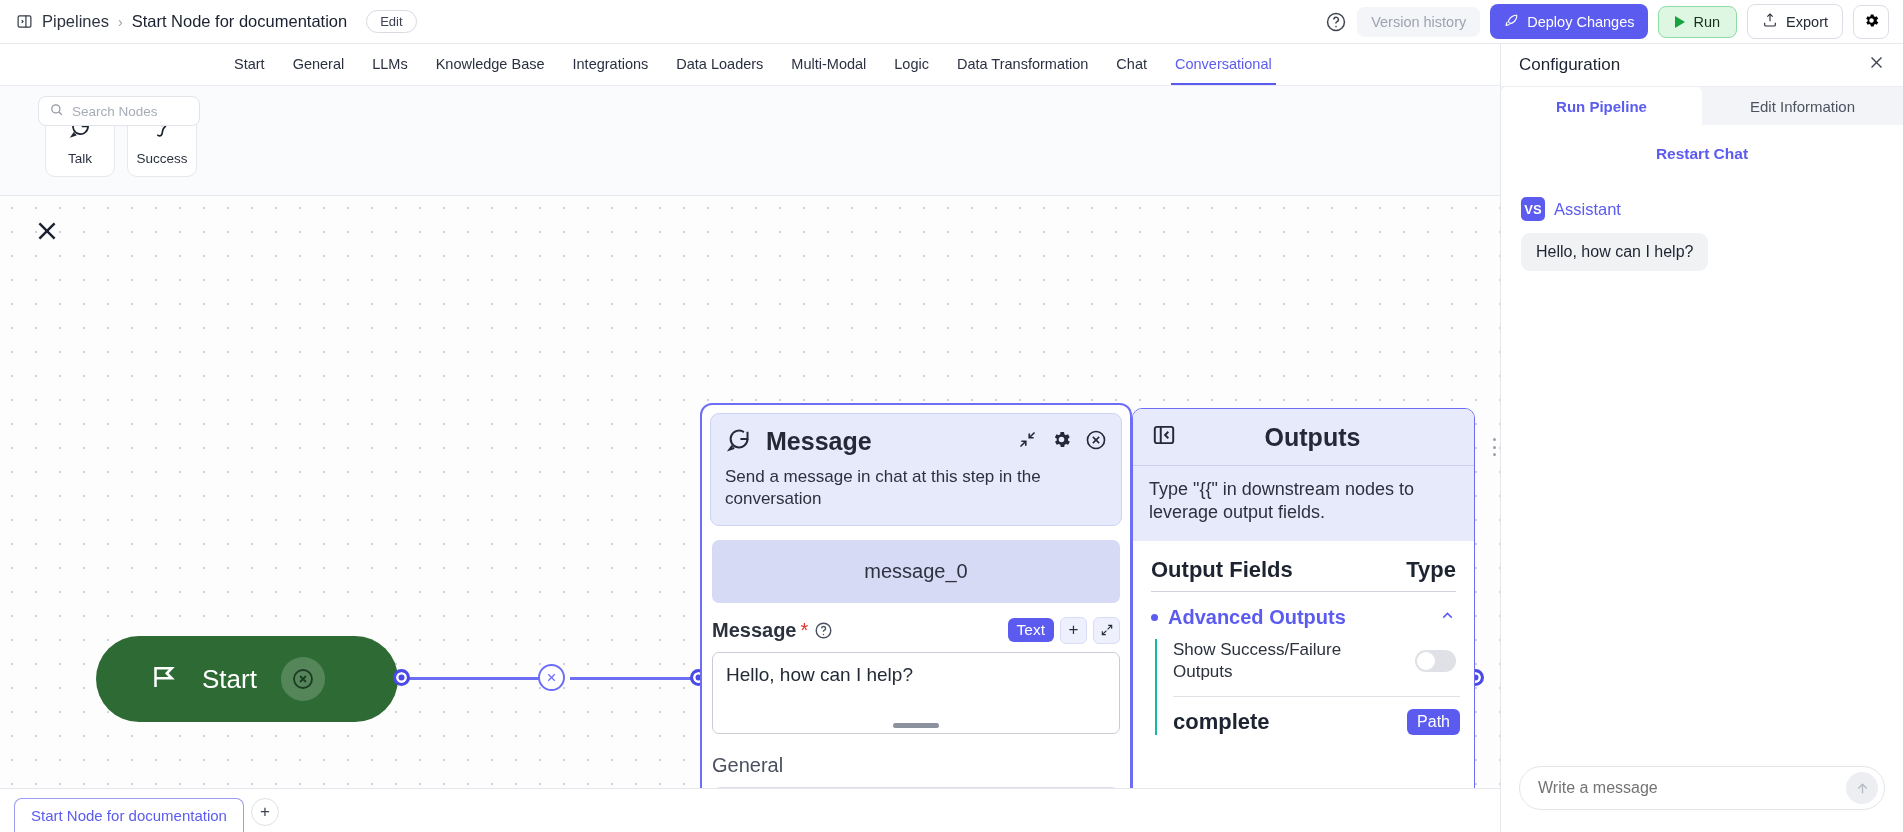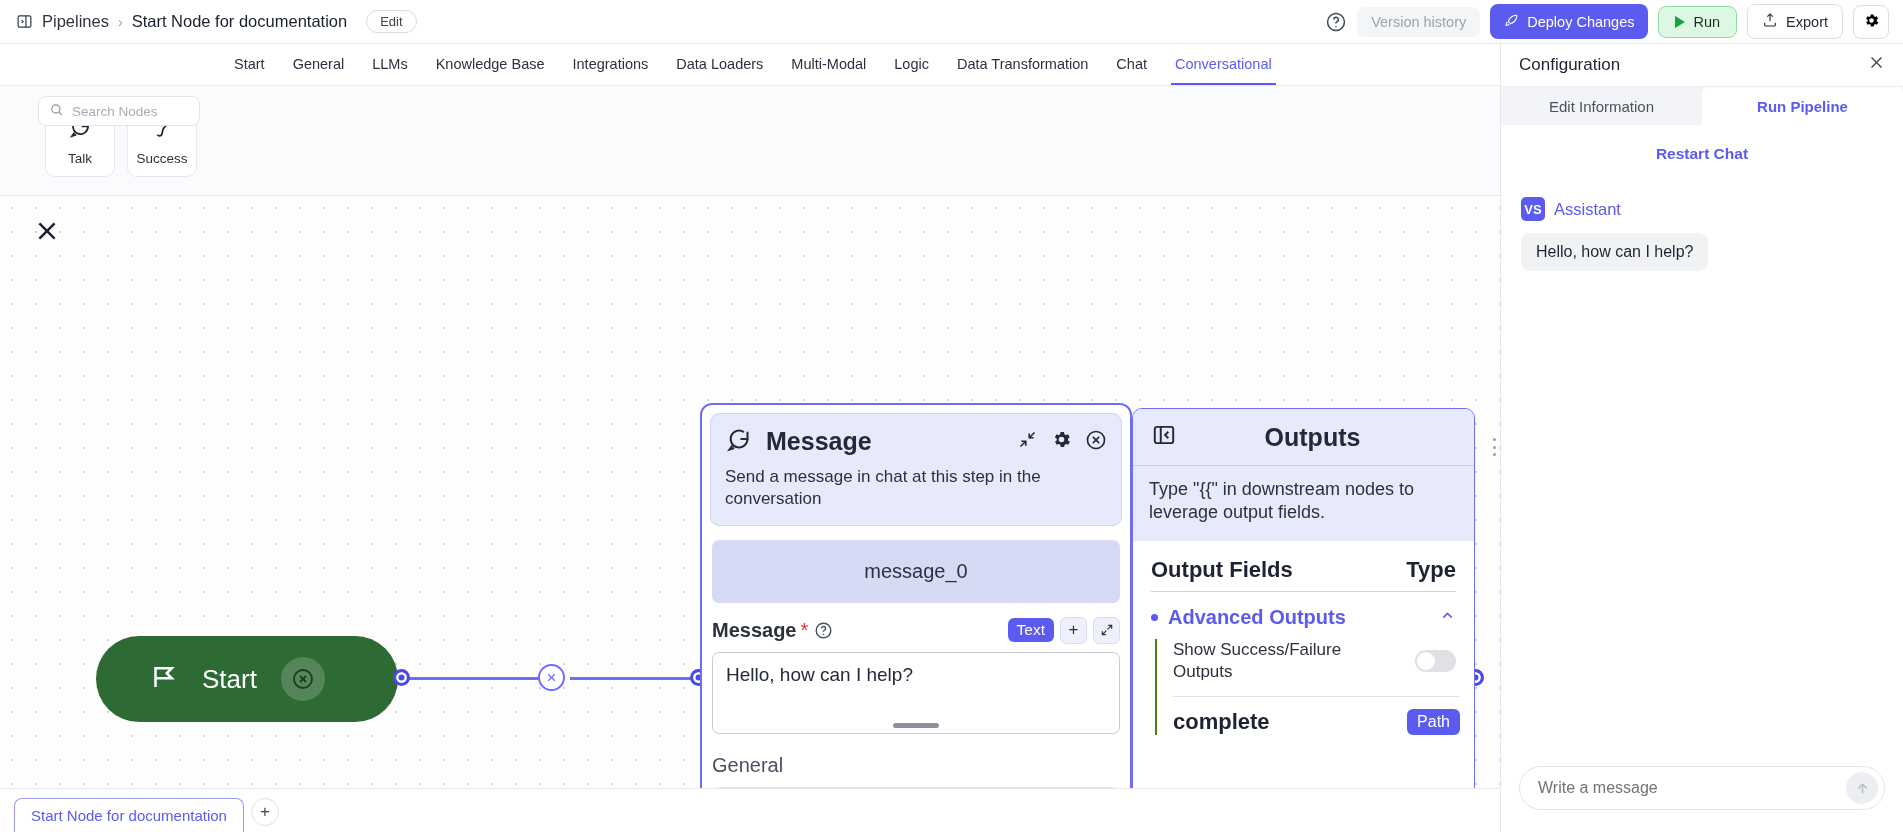--- a/index.html
+++ b/index.html
@@ -199,21 +199,21 @@
     font-weight: 600; color: #1d2330;
   }
   .out-fields-head .type { margin-left: auto; }
   .out-divider { margin: 8px 18px 0; height: 1px; background: #cfd2da; }
   .adv-row {
     display: flex; align-items: center; gap: 10px; padding: 14px 18px 0; color: #5b5bf0;
     font-size: 20px; font-weight: 600;
   }
   .adv-dot { width: 7px; height: 7px; border-radius: 50%; background: #5b5bf0; }
   .adv-chev { margin-left: auto; color: #5b5bf0; font-size: 15px; }
-  .adv-body { margin: 10px 0 0 22px; border-left: 2px solid #4d7c0f; padding-left: 16px; margin-right: 14px; }
+  .adv-body { margin: 10px 0 0 22px; border-left: 2px solid #14b8a6; padding-left: 16px; margin-right: 14px; }
   .toggle-row { display: flex; align-items: center; gap: 12px; padding-right: 4px; }
   .toggle-label { font-size: 17px; line-height: 1.28; color: #2b313d; max-width: 190px; }
   .toggle {
     margin-left: auto; width: 41px; height: 22px; border-radius: 12px; background: #dfe1e6;
     position: relative; flex: none;
   }
   .toggle .knob {
     position: absolute; left: 2px; top: 2px; width: 18px; height: 18px;
     border-radius: 50%; background: #fff;
   }
@@ -567,22 +567,22 @@
         <span class="cfg-title">Configuration</span>
         <span class="cfg-close">
           <svg viewBox="0 0 24 24" width="17" height="17" fill="none" stroke="currentColor" stroke-width="1.9">
             <line x1="5" y1="5" x2="19" y2="19"></line>
               <line x1="19" y1="5" x2="5" y2="19"></line>
           </svg>
         </span>
       </div>
 
       <div class="cfg-tabs">
+        <span class="cfg-tab active">Run Pipeline</span>
         <span class="cfg-tab">Edit Information</span>
-        <span class="cfg-tab active">Run Pipeline</span>
       </div>
 
       <div class="restart">Restart Chat</div>
 
       <div class="chat-area">
         <div class="chat-who">
           <span class="avatar">VS</span>
           <span class="who-name">Assistant</span>
         </div>
         <div class="bubble">Hello, how can I help?</div>

